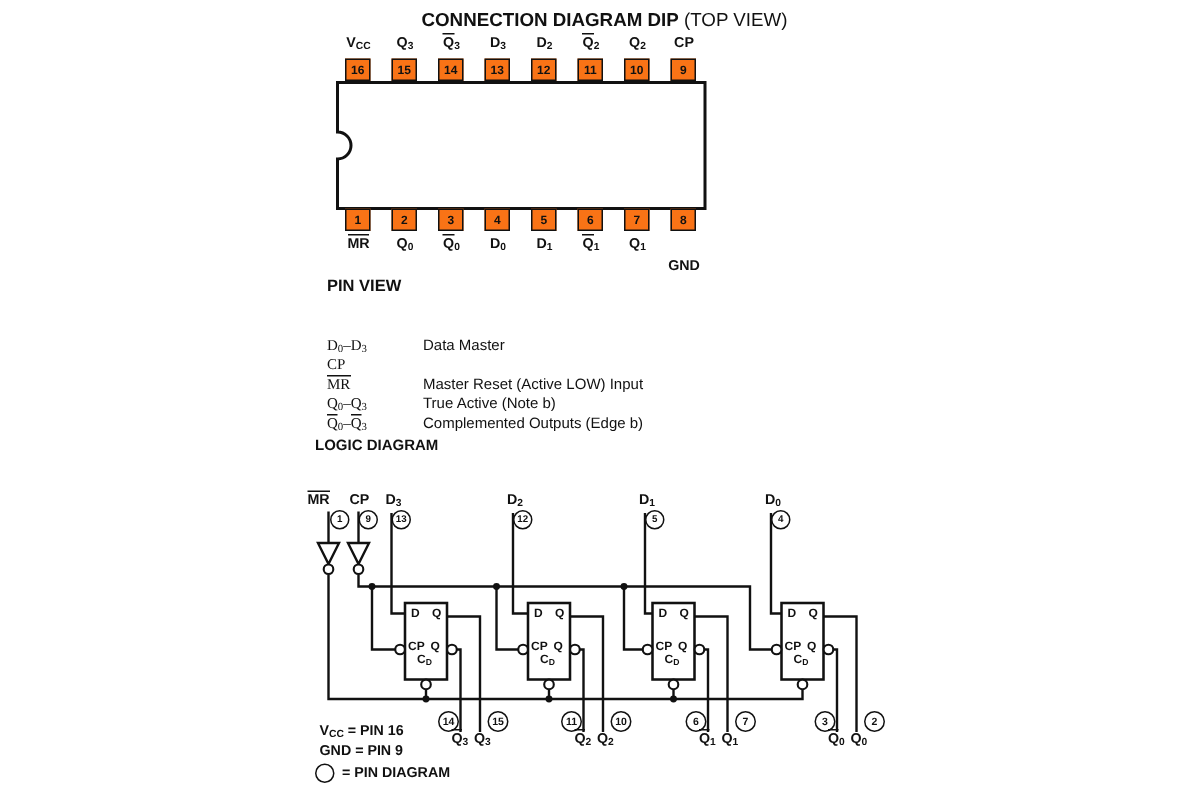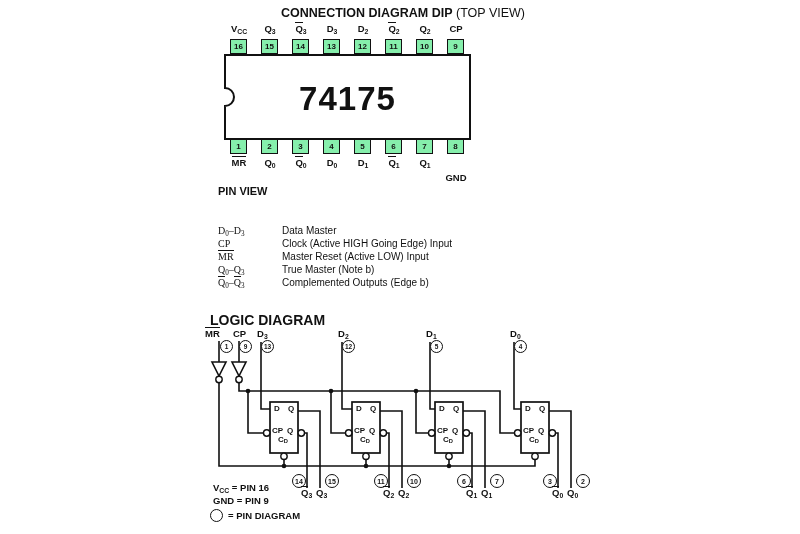--- a/index.html
+++ b/index.html
@@ -6,21 +6,21 @@
   .page{position:relative;width:784px;height:534px;background:#ffffff;overflow:hidden;
         font-family:"Liberation Sans",sans-serif;color:#111;}
   .abs{position:absolute;}
   .t{position:absolute;white-space:nowrap;color:#111;}
   .ctr{text-align:center;}
   .b{font-weight:700;}
   sub{font-size:0.72em;vertical-align:-0.22em;letter-spacing:0;}
   .ov{position:relative;display:inline-block;}
   .ov::after{content:"";position:absolute;left:0;right:0;top:-1px;border-top:1.2px solid #111;}
   .sq{position:absolute;width:17px;height:15px;box-sizing:border-box;border:1.7px solid #111;
-      background:#86efac;display:flex;align-items:center;justify-content:center;
+      background:#f97316;display:flex;align-items:center;justify-content:center;
       font-size:8px;font-weight:700;}
   .circ{position:absolute;box-sizing:border-box;border:1.2px solid #111;border-radius:50%;
         background:#fff;display:flex;align-items:center;justify-content:center;
         font-weight:700;}
   .pinlab{font-size:9.5px;font-weight:700;width:34px;text-align:center;}
   .ffl{position:absolute;font-size:8px;font-weight:700;line-height:1;}
   .siglab{font-size:9.5px;font-weight:700;}
   .outlab{font-size:9.5px;font-weight:700;}
   .pn-name{font-size:10px;font-family:Liberation Serif, serif;}
   .pn-desc{font-size:10px;}
@@ -118,21 +118,20 @@
 
   <div class="sq" style="left:230px;top:39px">16</div>
   <div class="sq" style="left:261px;top:39px">15</div>
   <div class="sq" style="left:292px;top:39px">14</div>
   <div class="sq" style="left:323px;top:39px">13</div>
   <div class="sq" style="left:354px;top:39px">12</div>
   <div class="sq" style="left:385px;top:39px">11</div>
   <div class="sq" style="left:416px;top:39px">10</div>
   <div class="sq" style="left:447px;top:39px">9</div>
 
-  <div class="t ctr b" style="left:225px;top:80px;width:245px;font-size:33px;letter-spacing:1px">74175</div>
 
   <div class="sq" style="left:230px;top:139px">1</div>
   <div class="sq" style="left:261px;top:139px">2</div>
   <div class="sq" style="left:292px;top:139px">3</div>
   <div class="sq" style="left:323px;top:139px">4</div>
   <div class="sq" style="left:354px;top:139px">5</div>
   <div class="sq" style="left:385px;top:139px">6</div>
   <div class="sq" style="left:416px;top:139px">7</div>
   <div class="sq" style="left:447px;top:139px">8</div>
 
@@ -143,29 +142,28 @@
   <div class="t pinlab" style="left:346px;top:157px">D<sub>1</sub></div>
   <div class="t pinlab" style="left:377px;top:157px"><span class="ov">Q</span><sub>1</sub></div>
   <div class="t pinlab" style="left:408px;top:157px">Q<sub>1</sub></div>
   <div class="t pinlab" style="left:439px;top:172px">GND</div>
 
   <div class="t b" style="left:218px;top:185px;font-size:11px">PIN VIEW</div>
 
   <div class="t pn-name" style="left:218px;top:225px">D<sub>0</sub>–D<sub>3</sub></div>
   <div class="t pn-desc" style="left:282px;top:225px">Data Master</div>
   <div class="t pn-name" style="left:218px;top:238px">CP</div>
-  <div class="t pn-desc" style="left:282px;top:238px">Clock (Active HIGH Going Edge) Input</div>
   <div class="t pn-name" style="left:218px;top:251px"><span class="ov">MR</span></div>
   <div class="t pn-desc" style="left:282px;top:251px">Master Reset (Active LOW) Input</div>
   <div class="t pn-name" style="left:218px;top:264px">Q<sub>0</sub>–Q<sub>3</sub></div>
-  <div class="t pn-desc" style="left:282px;top:264px">True Master (Note b)</div>
+  <div class="t pn-desc" style="left:282px;top:264px">True Active (Note b)</div>
   <div class="t pn-name" style="left:218px;top:277px"><span class="ov">Q</span><sub>0</sub>–<span class="ov">Q</span><sub>3</sub></div>
   <div class="t pn-desc" style="left:282px;top:277px">Complemented Outputs (Edge b)</div>
 
-  <div class="t b" style="left:210px;top:312px;font-size:14px">LOGIC DIAGRAM</div>
+  <div class="t b" style="left:210px;top:292px;font-size:10px">LOGIC DIAGRAM</div>
 
   <div class="t siglab" style="left:205px;top:328px"><span class="ov">MR</span></div>
   <div class="t siglab" style="left:233px;top:328px">CP</div>
   <div class="t siglab" style="left:257px;top:328px">D<sub>3</sub></div>
   <div class="t siglab" style="left:338px;top:328px">D<sub>2</sub></div>
   <div class="t siglab" style="left:426px;top:328px">D<sub>1</sub></div>
   <div class="t siglab" style="left:510px;top:328px">D<sub>0</sub></div>
 
   <div class="circ" style="left:220px;top:340px;width:13px;height:13px;font-size:6.5px">1</div>
   <div class="circ" style="left:239px;top:340px;width:13px;height:13px;font-size:6.5px">9</div>

